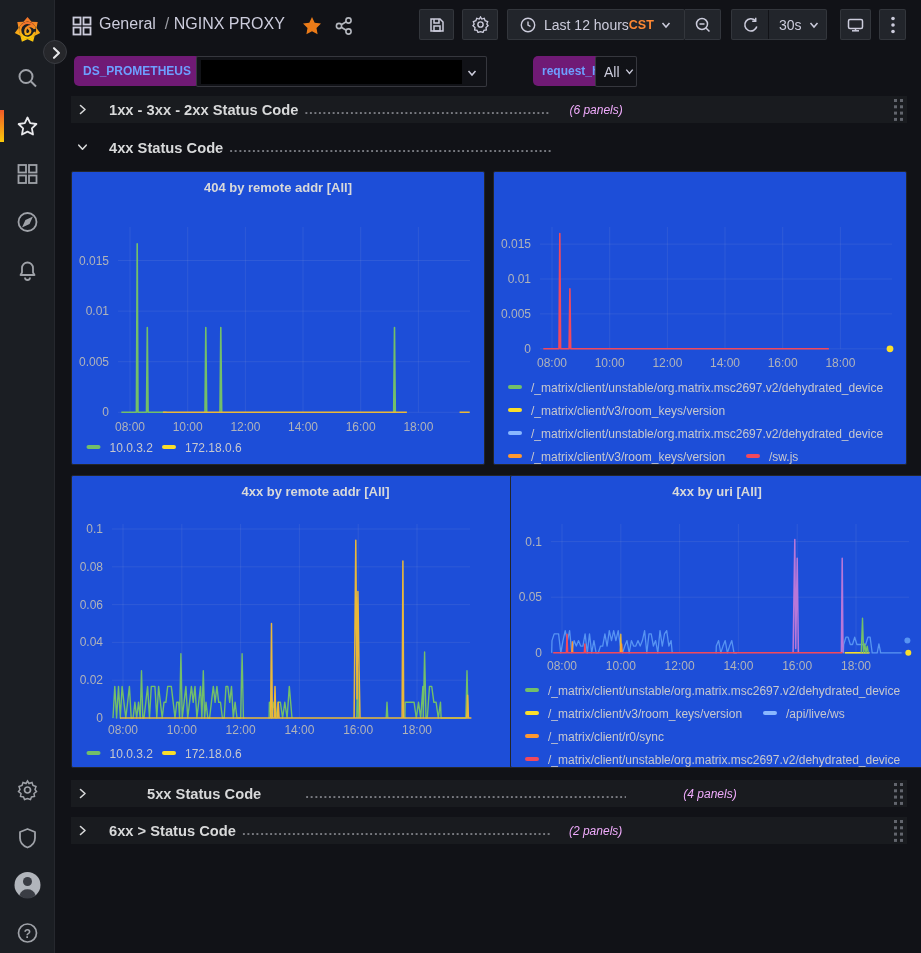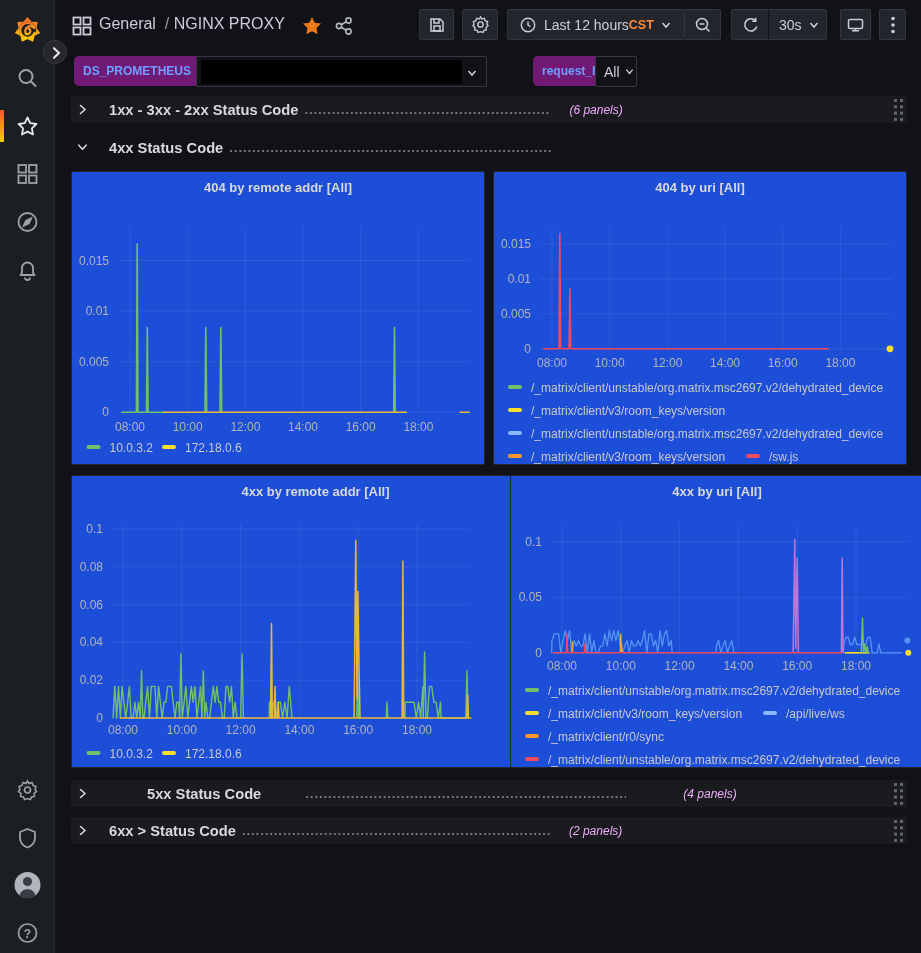--- a/index.html
+++ b/index.html
@@ -326,21 +326,20 @@
       <polyline points="321.7,240.3 322.5,155.6 323.3,240.3" fill="none" stroke="#73bf69" stroke-width="1.6" stroke-linejoin="round"></polyline>
       <polyline points="90.9,240.3 334.9,240.3" fill="none" stroke="#eab839" stroke-width="1.6" stroke-linejoin="round"></polyline>
       <polyline points="387.6,240.3 397.7,240.3" fill="none" stroke="#eab839" stroke-width="1.6" stroke-linejoin="round"></polyline>
       <rect x="14.5" y="273" width="14" height="4" rx="2" fill="#73bf69"></rect>
       <text x="37.5" y="280" class="lg">10.0.3.2</text>
       <rect x="90" y="273" width="14" height="4" rx="2" fill="#fade2a"></rect>
       <text x="113" y="280" class="lg">172.18.0.6</text>
     </svg>
 </div>
 <div class="panel" style="left:493px;top:171px;width:414px;height:294px;">
-  <div class="ptitle">404 by uri [All]</div>
   <svg width="414" height="294" style="position:absolute;left:0;top:0;">
       <line x1="58.0" y1="55" x2="58.0" y2="176.8" stroke="rgba(204,204,220,0.10)" stroke-width="1"></line>
       <line x1="115.7" y1="55" x2="115.7" y2="176.8" stroke="rgba(204,204,220,0.10)" stroke-width="1"></line>
       <line x1="173.4" y1="55" x2="173.4" y2="176.8" stroke="rgba(204,204,220,0.10)" stroke-width="1"></line>
       <line x1="231.0" y1="55" x2="231.0" y2="176.8" stroke="rgba(204,204,220,0.10)" stroke-width="1"></line>
       <line x1="288.7" y1="55" x2="288.7" y2="176.8" stroke="rgba(204,204,220,0.10)" stroke-width="1"></line>
       <line x1="346.4" y1="55" x2="346.4" y2="176.8" stroke="rgba(204,204,220,0.10)" stroke-width="1"></line>
       <line x1="46" y1="176.8" x2="398" y2="176.8" stroke="rgba(204,204,220,0.10)" stroke-width="1"></line>
       <text x="37" y="180.8" text-anchor="end" class="ax">0</text>
       <line x1="46" y1="141.9" x2="398" y2="141.9" stroke="rgba(204,204,220,0.10)" stroke-width="1"></line>

